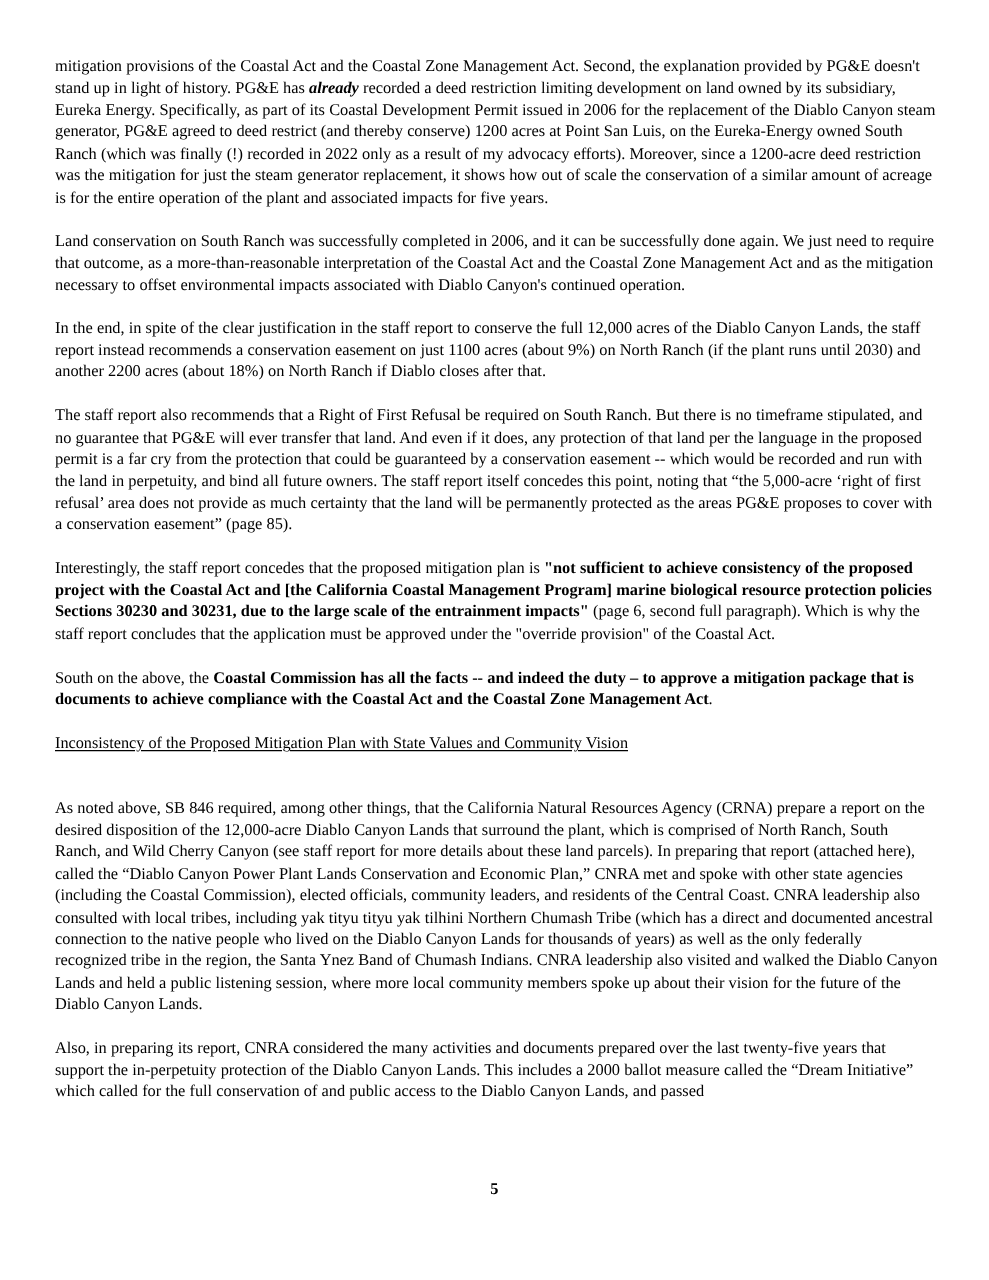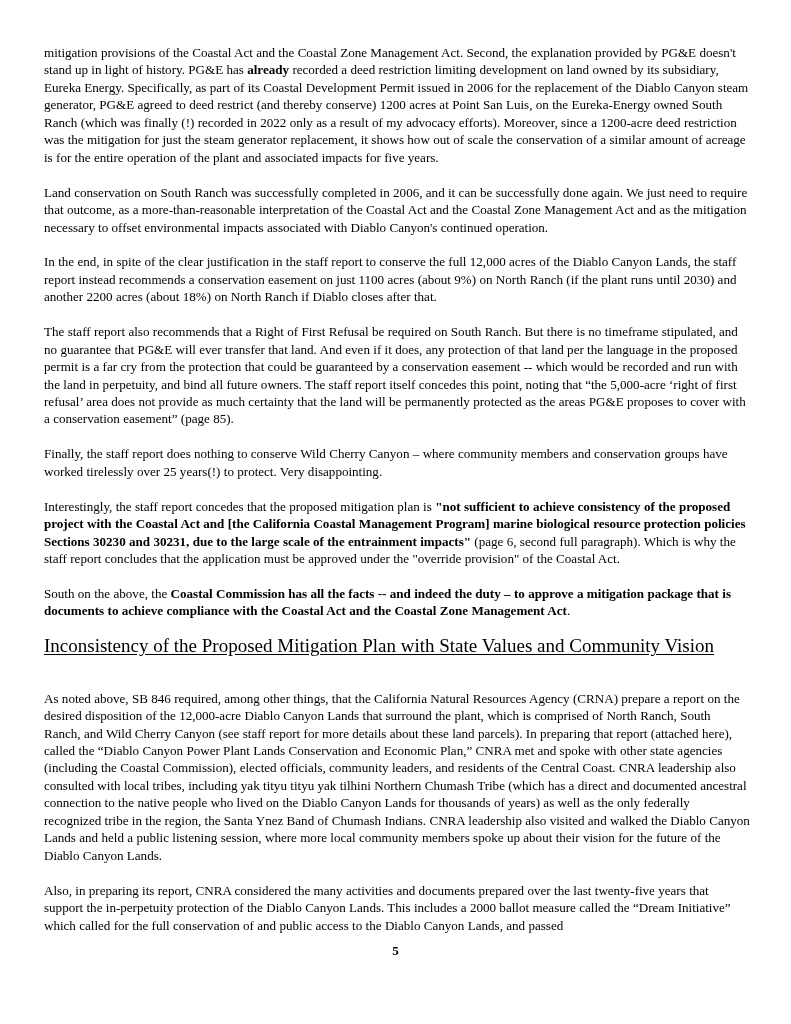--- a/index.html
+++ b/index.html
@@ -30,33 +30,33 @@
   }
   .para {
     font-size: 13.1px;
     line-height: 17.45px;
     text-align: left;
     margin: 0 0 17.45px 0;
     letter-spacing: -0.02px;
     word-spacing: 0.1px;
   }
   .heading {
-    font-size: 19px;
+    font-size: 13px;
     line-height: 17.45px;
     text-decoration: underline;
     text-underline-offset: 2px;
     margin: 0 0 17.45px 0;
     display: inline-block;
   }
   .heading-wrap {
     margin: 0 0 17.45px 0;
   }
   b, .b { font-weight: bold; }
   i, .i { }
-  .bi { font-weight: bold; }
+  .bi { font-weight: bold; font-style: italic; }
   .pagenum {
     position: absolute;
     left: 0;
     top: 943px;
     width: 791px;
     text-align: center;
     font-size: 13.1px;
     line-height: 16px;
     font-weight: bold;
   }
@@ -64,21 +64,20 @@
 </head>
 <body>
 
 <div class="page">
 
   <div class="content" id="doc-body">
       <p class="para"><span>mitigation provisions of the Coastal Act and the Coastal Zone Management Act.  Second, the explanation provided by PG&amp;E doesn't stand up in light of history.  PG&amp;E has </span><span class="bi">already</span><span> recorded a deed restriction limiting development on land owned by its subsidiary, Eureka Energy.  Specifically, as part of its Coastal Development Permit issued in 2006 for the replacement of the Diablo Canyon steam generator, PG&amp;E agreed to deed restrict (and thereby conserve) 1200 acres at Point San Luis, on the Eureka-Energy owned South Ranch (which was finally (!) recorded in 2022 only as a result of my advocacy efforts).  Moreover, since a 1200-acre deed restriction was the mitigation for </span><span class="i">just</span><span> the steam generator replacement, it shows how out of scale the conservation of a similar amount of acreage is for the </span><span class="i">entire</span><span> operation of the plant and associated impacts for five years.</span></p>
       <p class="para"><span>Land conservation on South Ranch was successfully completed in 2006, and it can be successfully done again.  We just need to require that outcome, as a more-than-reasonable interpretation of the Coastal Act and the Coastal Zone Management Act and as the mitigation necessary to offset environmental impacts associated with Diablo Canyon's continued operation.</span></p>
       <p class="para"><span>In the end, in spite of the clear justification in the staff report to conserve the full 12,000 acres of the Diablo Canyon Lands, the staff report instead recommends a conservation easement on just 1100 acres (about 9%) on North Ranch (if the plant runs until 2030) and another 2200 acres (about 18%) on North Ranch if Diablo closes after that.</span></p>
       <p class="para"><span>The staff report also recommends that a Right of First Refusal be required on South Ranch.  But there is </span><span class="i">no</span><span> timeframe stipulated, and </span><span class="i">no</span><span> guarantee that PG&amp;E will ever transfer that land. And even if it does, any protection of that land per the language in the proposed permit is a far cry from the protection that could be guaranteed by a conservation easement -- which would be recorded and run with the land in perpetuity, and bind all future owners.  The staff report itself concedes this point, noting that “the 5,000-acre ‘right of first refusal’ area does not provide as much certainty that the land will be permanently protected as the areas PG&amp;E proposes to cover with a conservation easement” (page 85).</span></p>
-      <p class="para"><span>Finally, the staff report does </span><span class="i">nothing</span><span> to conserve Wild Cherry Canyon – where community members and conservation groups have worked tirelessly over 25 years(!) to protect. Very disappointing.</span></p>
       <p class="para"><span>Interestingly, the staff report </span><span class="i">concedes</span><span> that the proposed mitigation plan is </span><span class="b">"not sufficient to achieve consistency of the proposed project with the Coastal Act and [the California Coastal Management Program] marine biological resource protection policies Sections 30230 and 30231, due to the large scale of the entrainment impacts"</span><span> (page 6, second full paragraph).  Which is why the staff report concludes that the application must be approved under the "override provision" of the Coastal Act.</span></p>
       <p class="para"><span>South on the above, the </span><span class="b">Coastal Commission has all the facts -- and indeed the duty  – to approve a mitigation package that is documents to achieve compliance with the Coastal Act and the Coastal Zone Management Act</span><span>.</span></p>
       <div class="heading-wrap"><span class="heading"><span>Inconsistency of the Proposed Mitigation Plan with State Values and Community Vision</span></span></div>
       <p class="para"><span>As noted above, SB 846 required, among other things, that the California Natural Resources Agency (CRNA) prepare a report on the desired disposition of the 12,000-acre Diablo Canyon Lands that surround the plant, which is comprised of North Ranch, South Ranch, and Wild Cherry Canyon (see staff report for more details about these land parcels).  In preparing that report (attached here), called the “Diablo Canyon Power Plant Lands Conservation and Economic Plan,” CNRA met and spoke with other state agencies (including the Coastal Commission), elected officials, community leaders, and residents of the Central Coast.  CNRA leadership also consulted with local tribes, including yak tityu tityu yak tilhini Northern Chumash Tribe (which has a direct and documented ancestral connection to the native people who lived on the Diablo Canyon Lands for thousands of years) as well as the only federally recognized tribe in the region, the Santa Ynez Band of Chumash Indians.  CNRA leadership also visited and walked the Diablo Canyon Lands and held a public listening session, where more local community members spoke up about their vision for the future of the Diablo Canyon Lands.</span></p>
       <p class="para"><span>Also, in preparing its report, CNRA considered the many activities and documents prepared over the last twenty-five years that support the in-perpetuity protection of the Diablo Canyon Lands.  This includes a 2000 ballot measure called the “Dream Initiative” which called for the full conservation of and public access to the Diablo Canyon Lands, and passed</span></p>
     </div>
 
   <div class="pagenum">5</div>
 
 </div>

